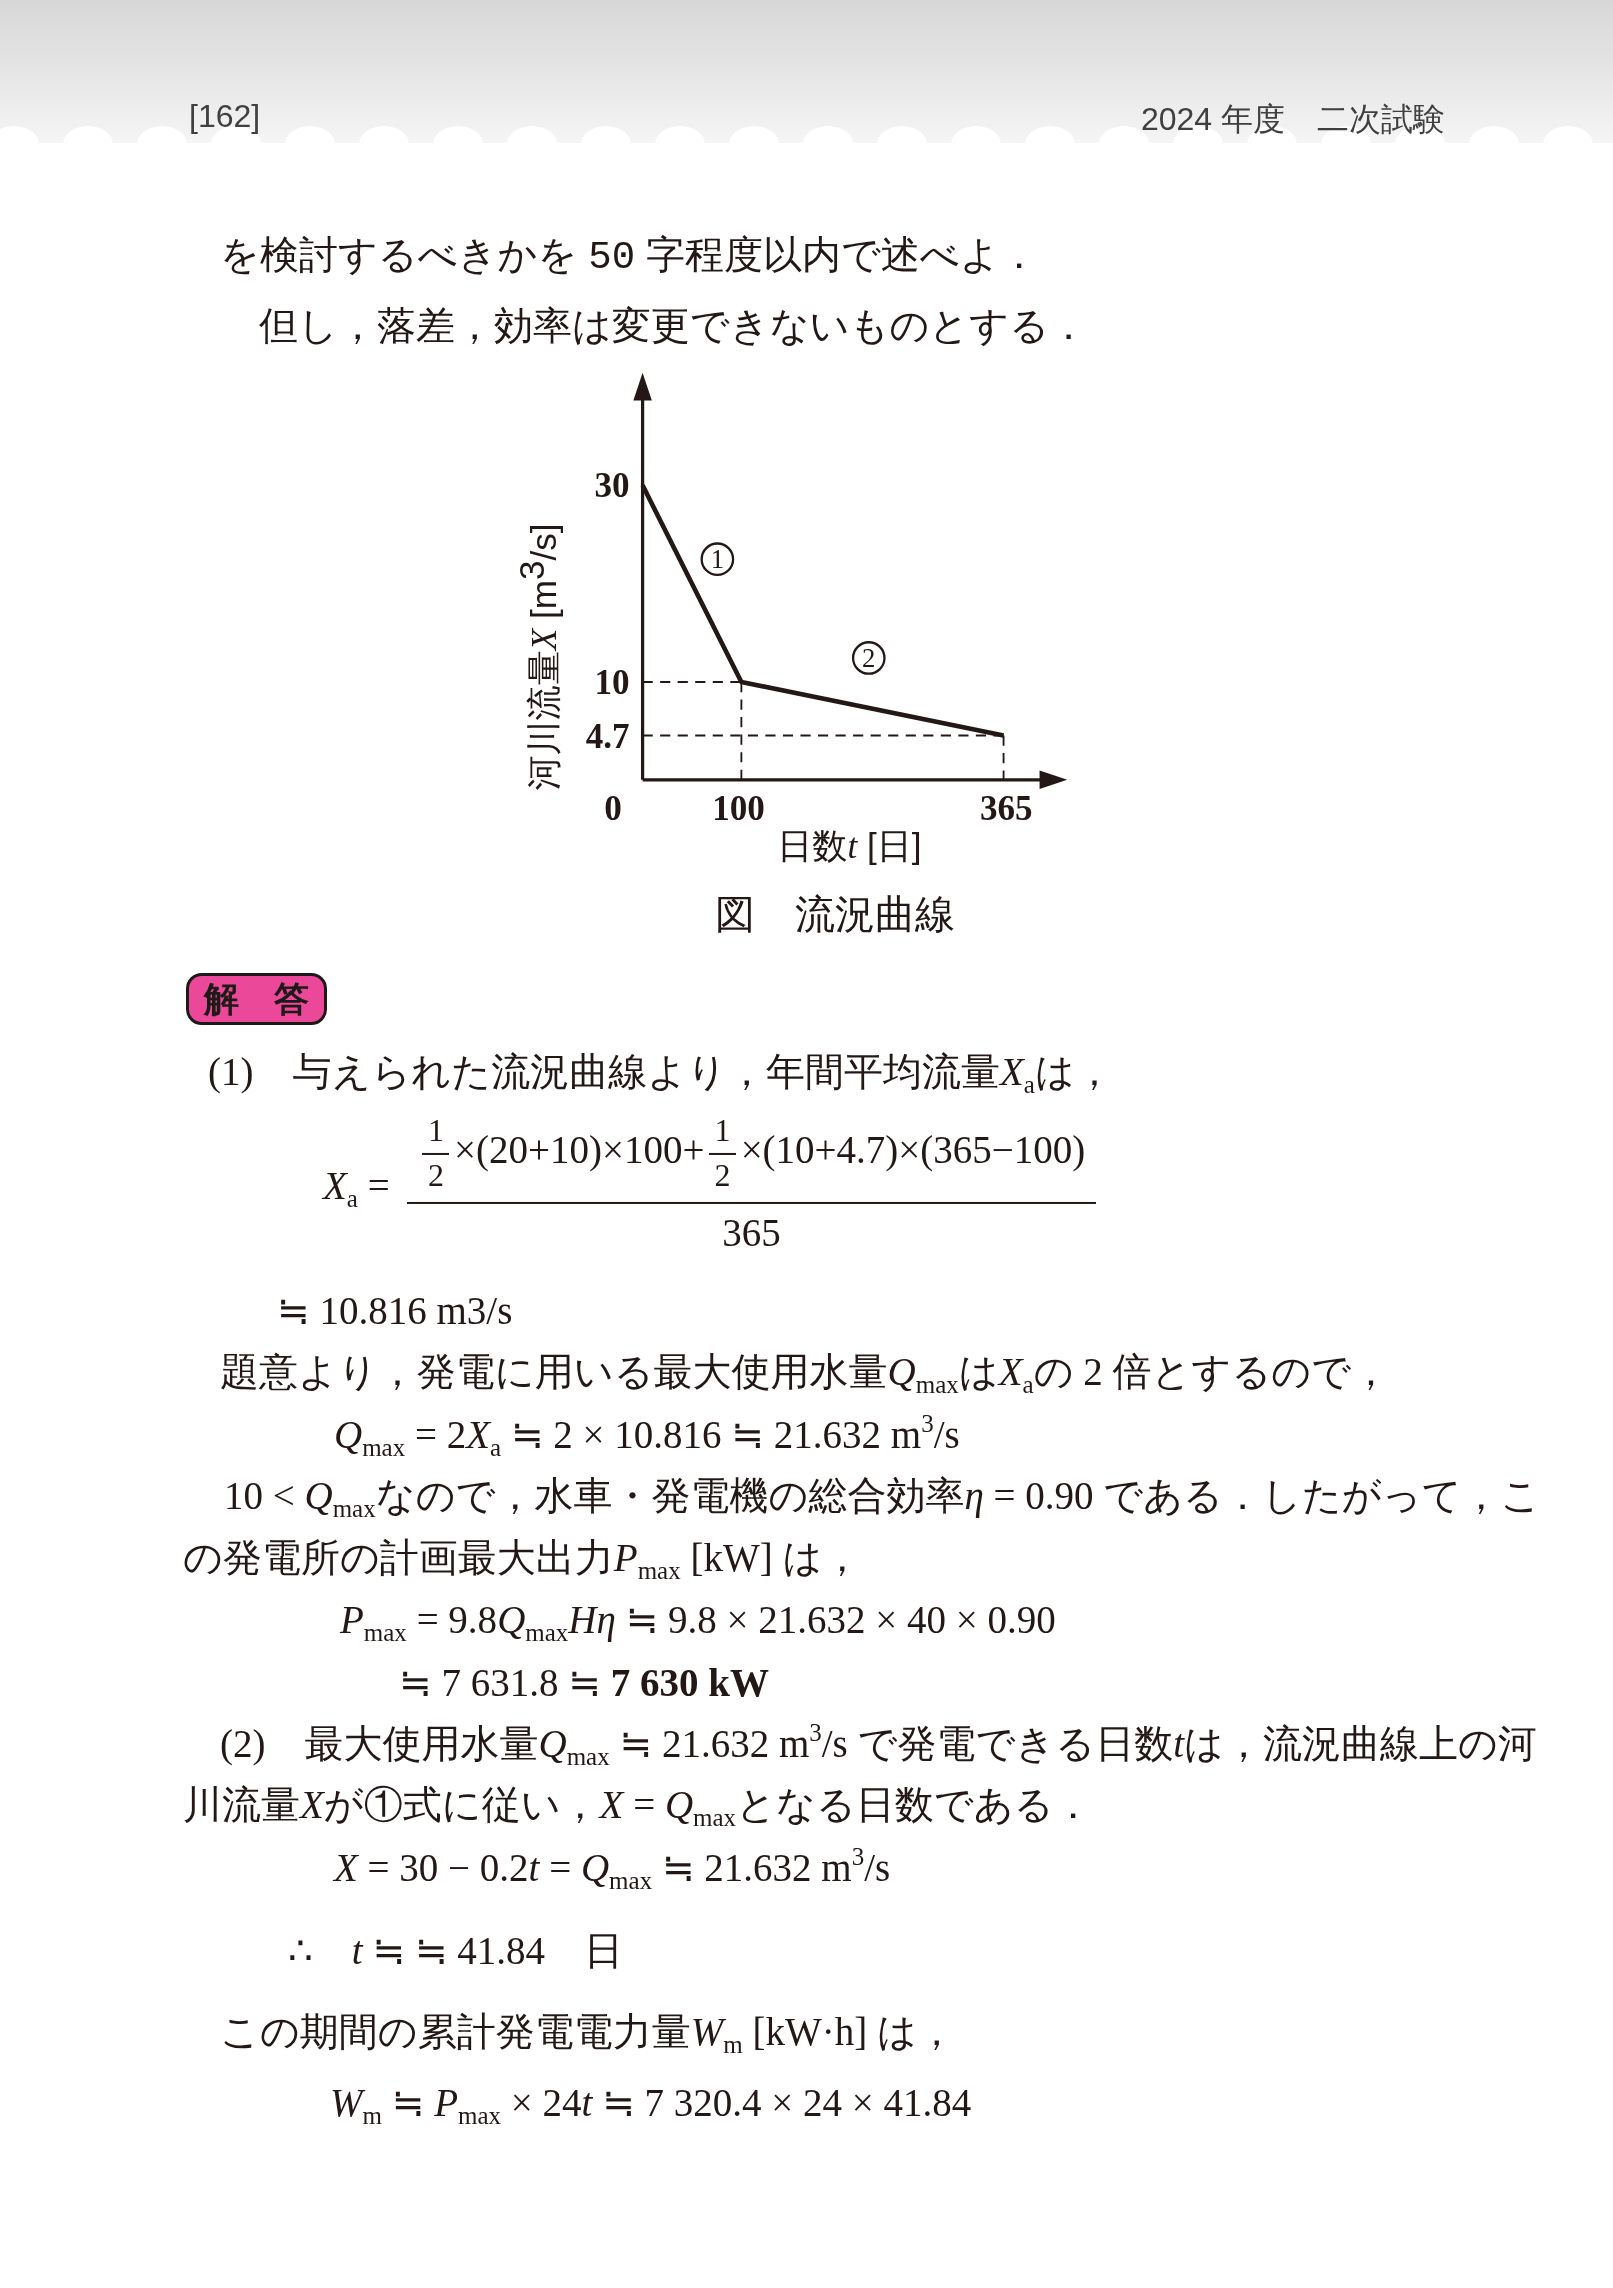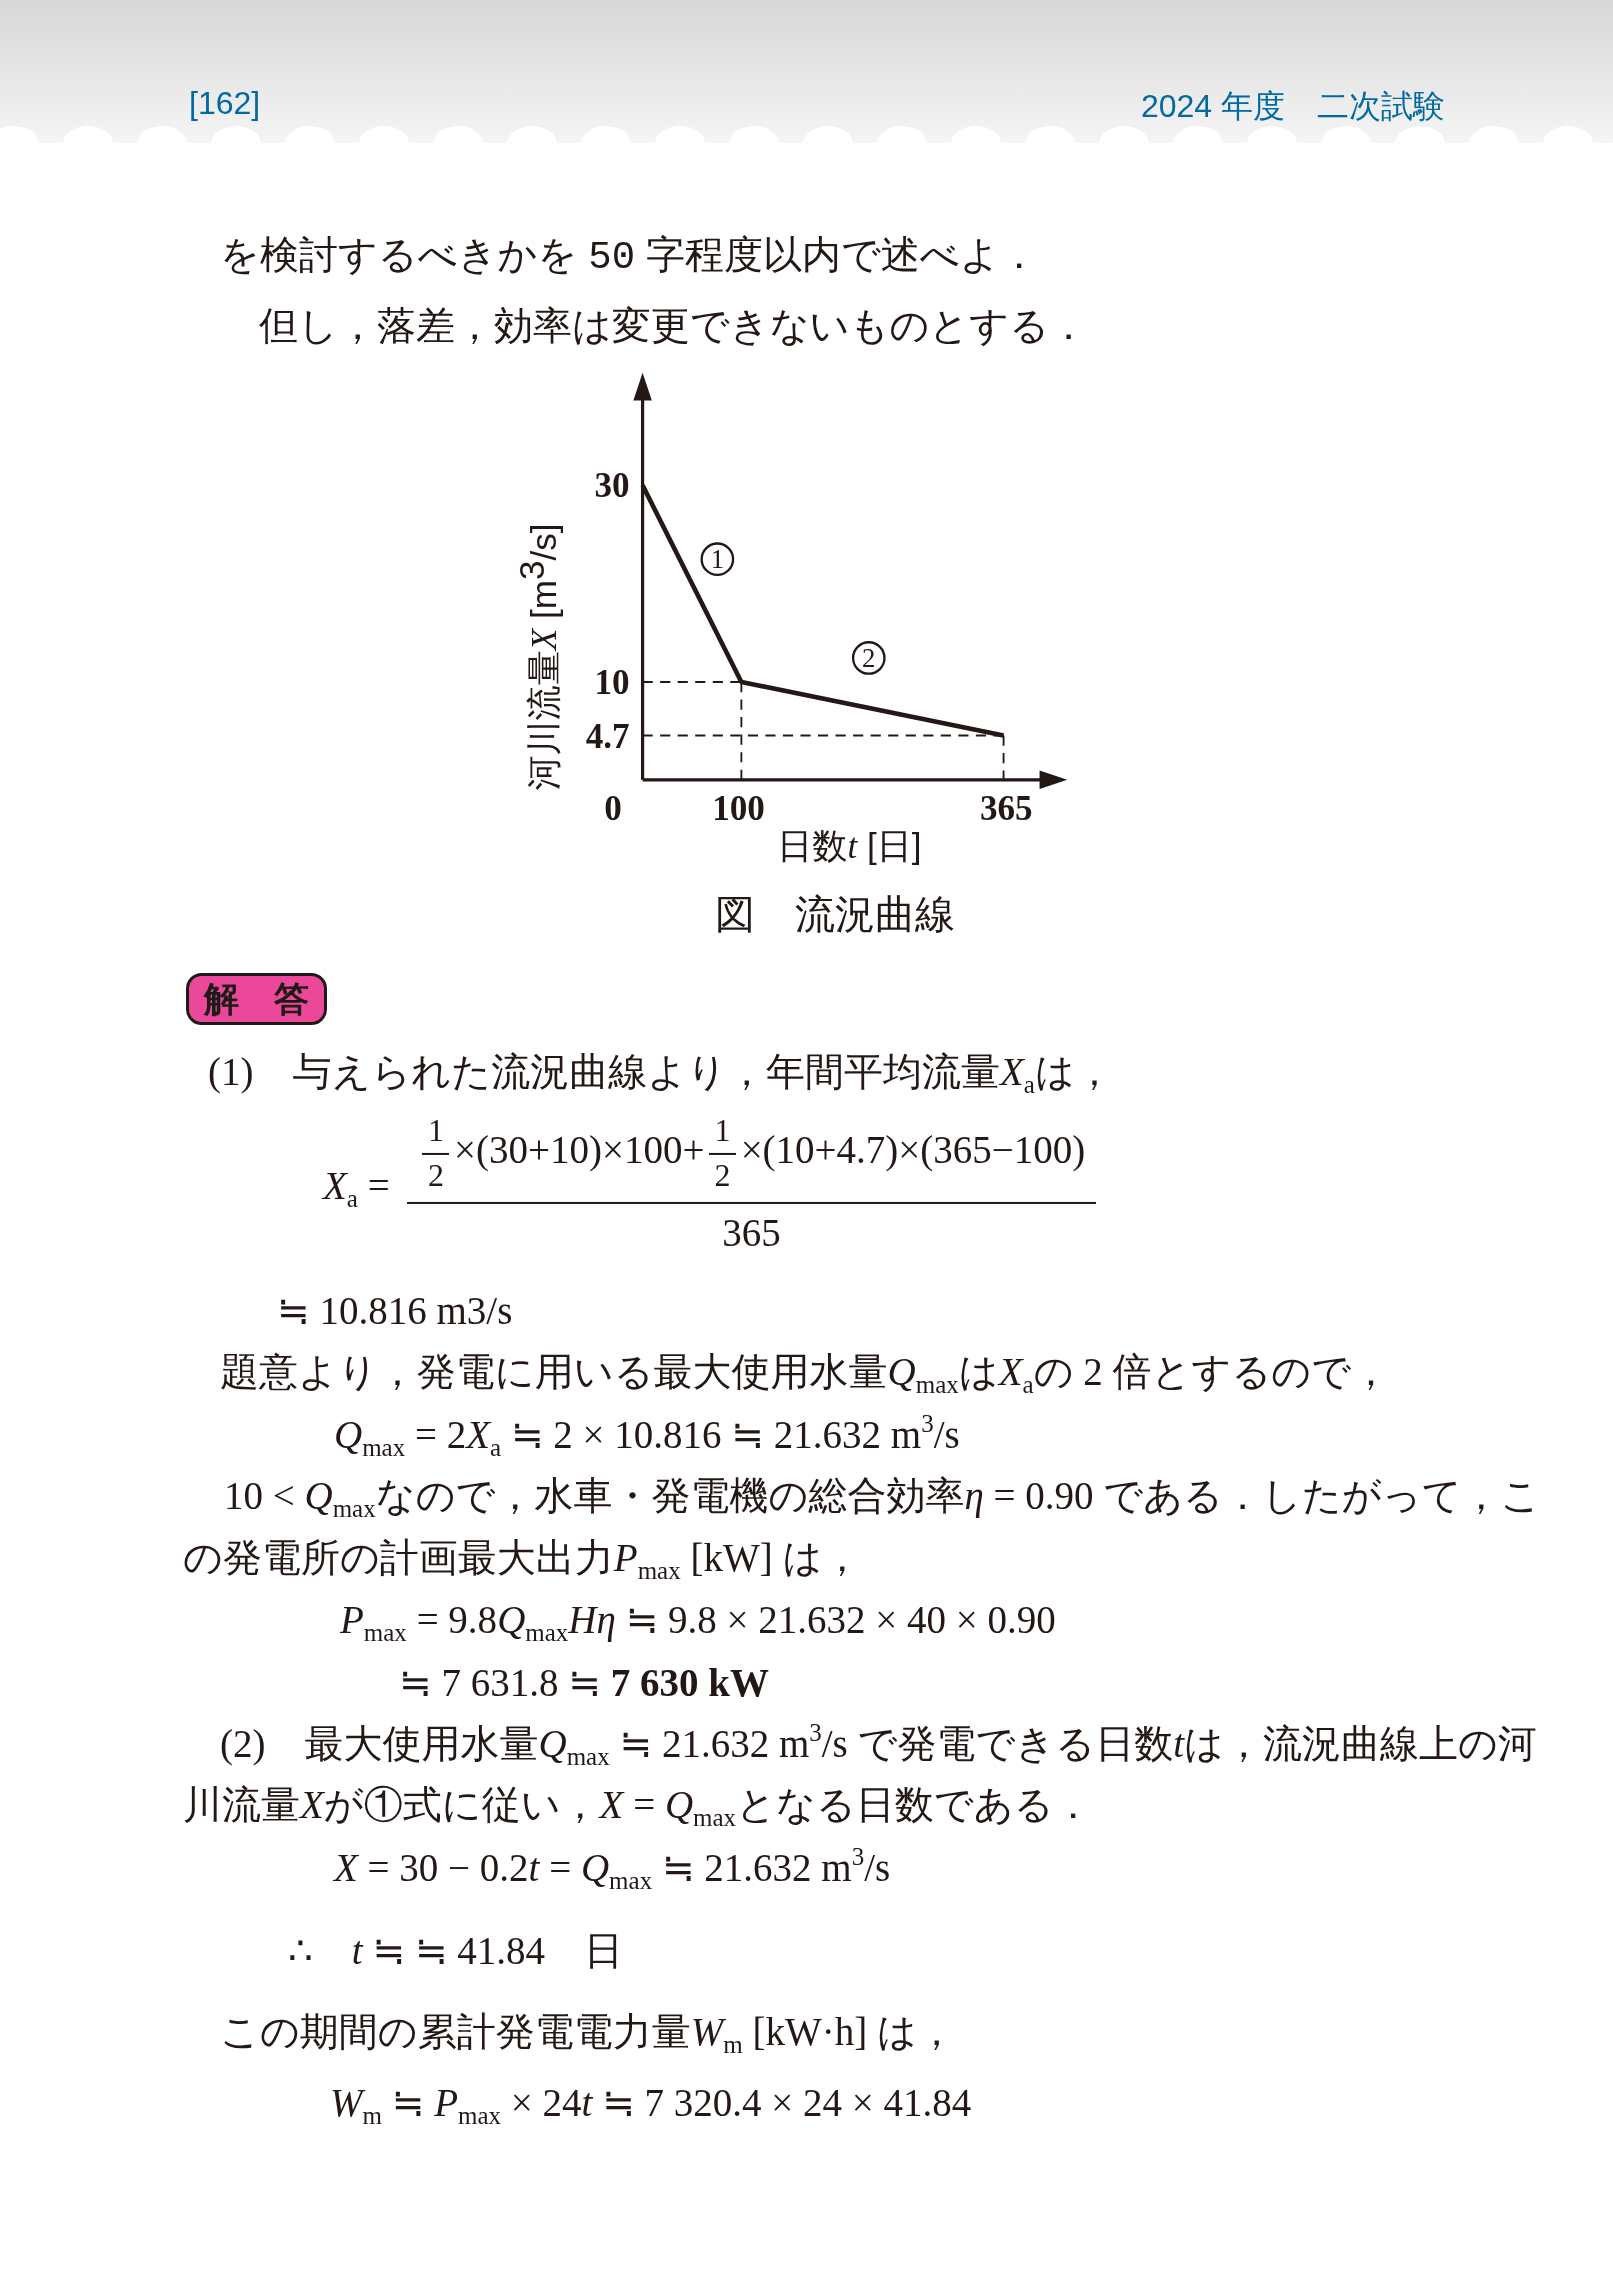--- a/index.html
+++ b/index.html
@@ -5,22 +5,22 @@
   html,body{margin:0;padding:0;background:#ffffff;}
   #page{position:relative;width:1613px;height:2289px;background:#ffffff;overflow:hidden;
         font-family:"Liberation Serif",serif;color:#231815;}
 
   
   #band{position:absolute;left:0;top:0;width:1613px;height:143px;
         background:linear-gradient(180deg,#d7d7d7 0%,#e7e7e7 55%,#f5f5f5 100%);}
   #band-scallop{position:absolute;left:0;top:126px;width:1613px;height:16.6px;
         background-image:radial-gradient(ellipse 25px 16.6px at 50% 100%, #ffffff 97%, rgba(255,255,255,0) 100%);
         background-size:74px 16.6px;background-repeat:repeat-x;background-position:-23px 0;}
-  .hdr-txt{position:absolute;top:85px;font-family:"Liberation Sans",sans-serif;
-        font-size:32px;color:#0369a1;white-space:nowrap;}
+  .hdr-txt{position:absolute;top:98px;font-family:"Liberation Sans",sans-serif;
+        font-size:32px;color:#404040;white-space:nowrap;}
   #hdr-left{left:189px;}
   #hdr-right{right:168px;margin-left:24px;}
 
   
   .line{position:absolute;white-space:nowrap;font-size:39px;color:#231815;
         transform:translateY(-50%);line-height:1.25;}
   .line.sans{font-family:"Liberation Sans",sans-serif;}
   .rm{font-family:Liberation Mono, monospace;}
   .it{font-style:italic;font-family:"Liberation Serif",serif;}
   .sb{font-size:25px;vertical-align:-8.3px;}
@@ -62,21 +62,21 @@
   <div id="hdr-right" class="hdr-txt">2024 年度　二次試験</div>
 
   <div id="lines-root">
       <div class="line sans" style="left: 220px; top: 257px;"><span>を検討するべきかを </span><span class="rm">50</span><span> 字程度以内で述べよ．</span></div>
       <div class="line sans" style="left: 259px; top: 326px;"><span>但し，落差，効率は変更できないものとする．</span></div>
       <div class="line" style="left: 208px; top: 1061px; margin-top: 13px;"><span>(1)　与えられた流況曲線より，年間平均流量</span><span class="it">X</span><span class="sb">a</span><span>は，</span></div>
       <div class="line" style="left: 323px; top: 1190px;"><span class="it">X</span><span class="sb">a</span><span> = </span><span class="frac">
           <span class="num"><span class="frac">
               <span class="num"><span>1</span></span>
               <span class="den"><span>2</span></span>
-            </span><span>×(30+10)×100+</span><span class="frac">
+            </span><span>×(20+10)×100+</span><span class="frac">
               <span class="num"><span>1</span></span>
               <span class="den"><span>2</span></span>
             </span><span>×(10+4.7)×(365−100)</span></span>
           <span class="den"><span>365</span></span>
         </span></div>
       <div class="line" style="left: 277px; top: 1311px;"><span>≒ 10.816 m3/s</span></div>
       <div class="line" style="left: 220px; top: 1374px;"><span>題意より，発電に用いる最大使用水量</span><span class="it">Q</span><span class="sb">max</span><span>は</span><span class="it">X</span><span class="sb">a</span><span>の 2 倍とするので，</span></div>
       <div class="line" style="left: 334px; top: 1436px;"><span class="it">Q</span><span class="sb">max</span><span> = 2</span><span class="it">X</span><span class="sb">a</span><span> ≒ 2 × 10.816 ≒ 21.632 m</span><span class="sp">3</span><span>/s</span></div>
       <div class="line" style="left: 224px; top: 1498px;"><span>10 &lt; </span><span class="it">Q</span><span class="sb">max</span><span>なので，水車・発電機の総合効率</span><span class="it">η</span><span> = 0.90 である．したがって，こ</span></div>
       <div class="line" style="left: 183px; top: 1560px;"><span>の発電所の計画最大出力</span><span class="it">P</span><span class="sb">max</span><span> [kW] は，</span></div>

